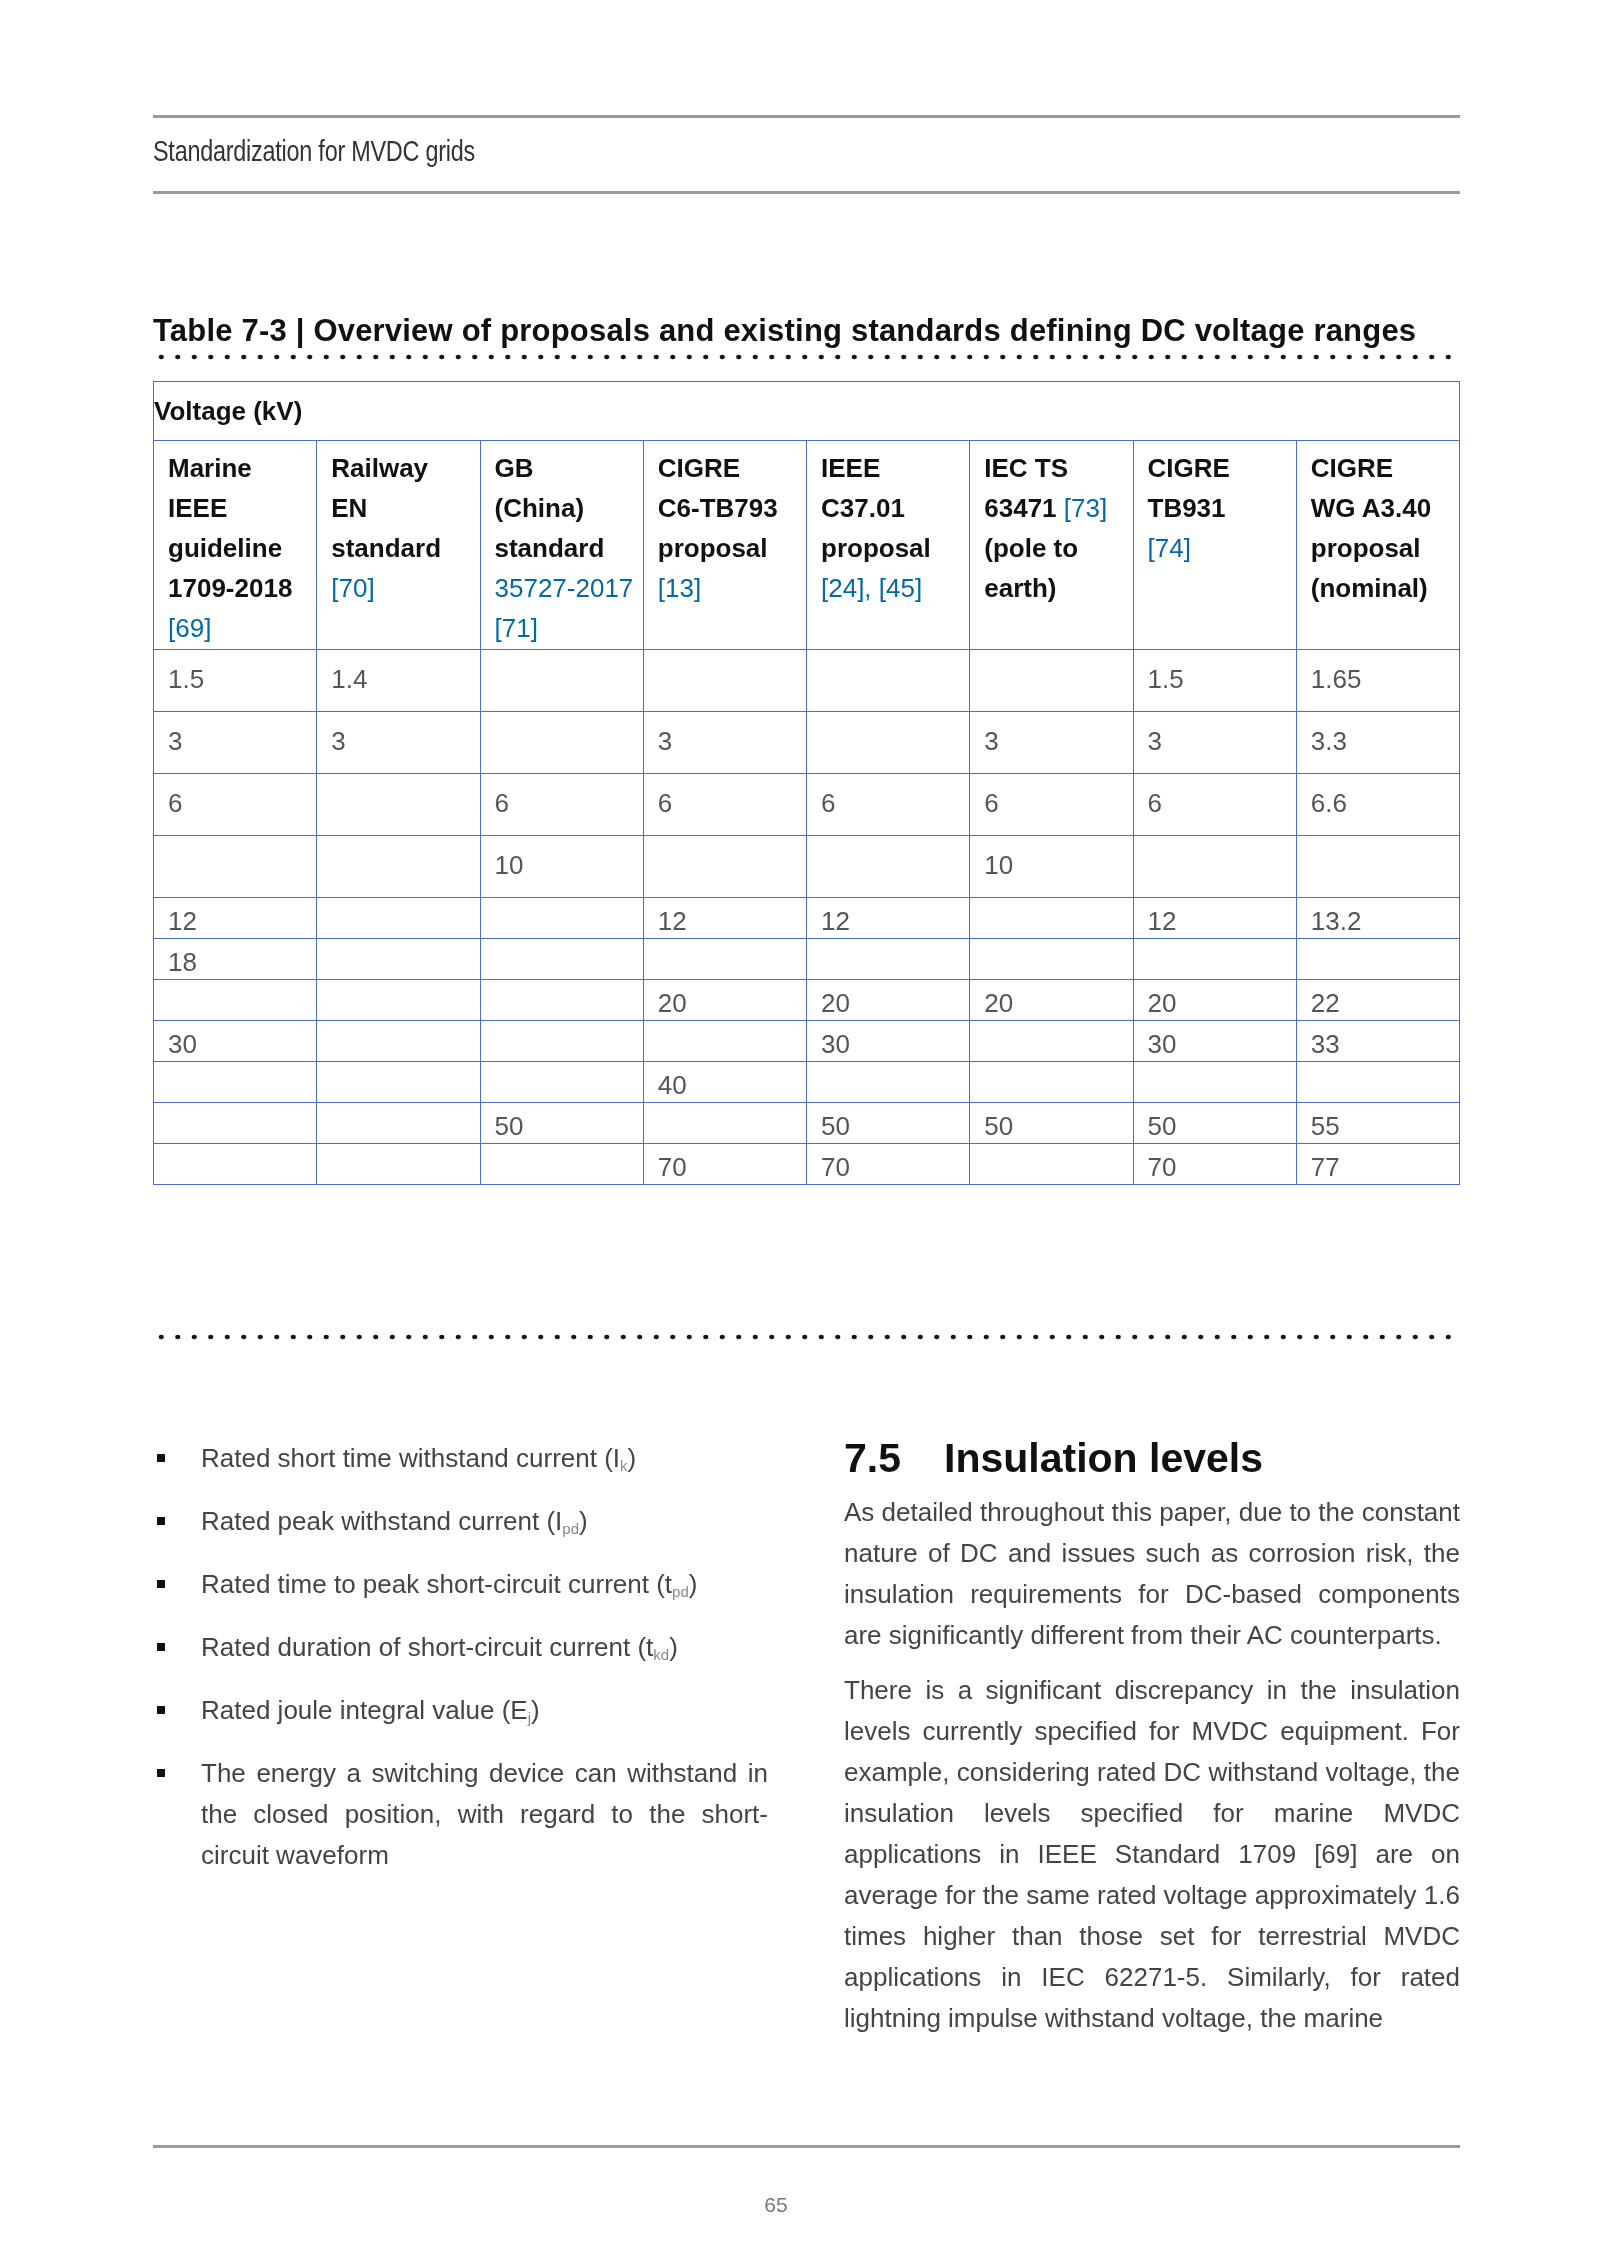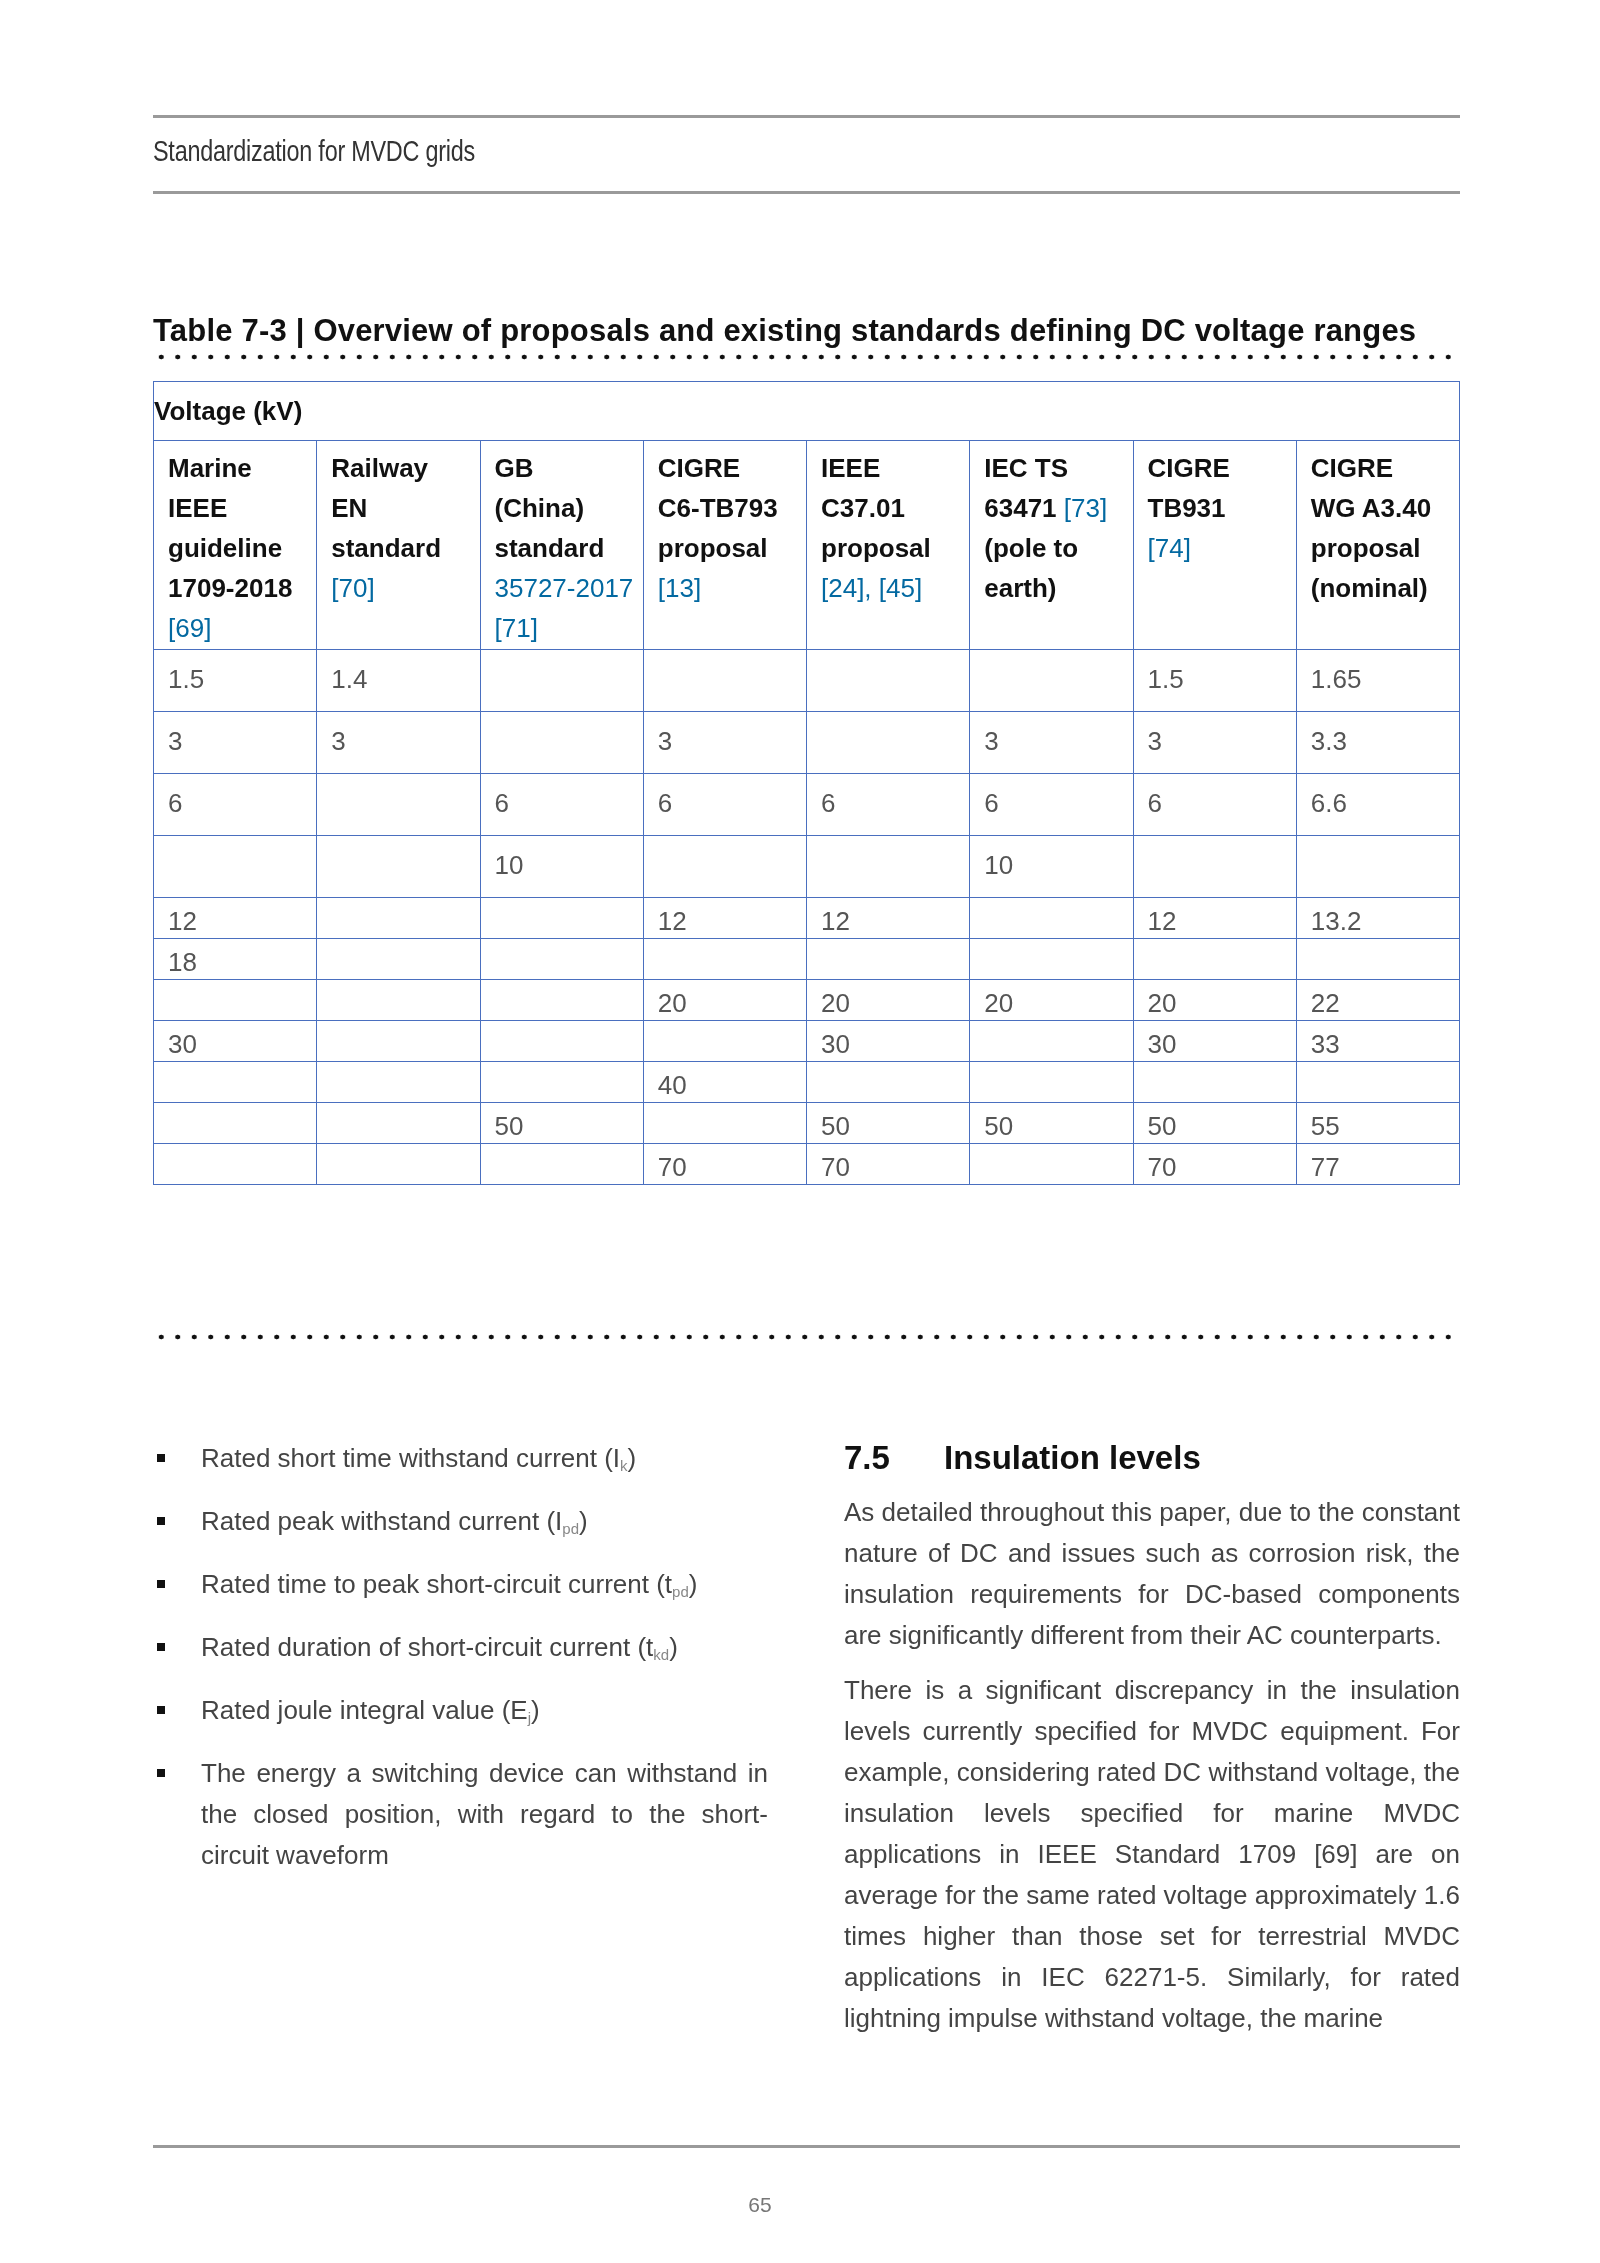--- a/index.html
+++ b/index.html
@@ -18,23 +18,23 @@
   table.vt td { color:#555; font-weight:300; line-height:30px; padding-top:14px; }
   tr.r61 td { height:47px; }
   tr.r47 td { height:32px; padding-top:8px; }
   .col-left { position:absolute; left:153px; top:1438px; width:615px; font-size:26px; line-height:41px; color:#444; text-align:justify; }
   .col-right { position:absolute; left:844px; top:1438px; width:616px; font-size:26px; line-height:41px; color:#444; text-align:justify; }
   .col-left p, .col-right p { margin:0 0 14px 0; }
   ul.bullets { list-style:none; margin:0; padding:0; }
   ul.bullets li { position:relative; padding-left:48px; margin:0 0 15px 0; text-align:justify; }
   ul.bullets li .bul { position:absolute; left:4px; top:16px; width:8px; height:8px; background:#111; }
   sub { font-size:15px; color:#888; vertical-align:-4px; }
-  h2.sec { margin:0 0 14px 0; font-size:33px; font-weight:bold; color:#111; line-height:40px; }
+  h2.sec { margin:0 0 14px 0; font-size:41px; font-weight:bold; color:#111; line-height:40px; }
   h2.sec .num { display:inline-block; width:100px; }
-  #page-number { position:absolute; left:0; width:1520px; top:2193px; text-align:center; font-size:21px; color:#777; }
+  #page-number { position:absolute; left:0; width:1520px; top:2193px; text-align:center; font-size:21px; color:#777;padding-left:16px; }
 </style>
 </head>
 <body>
 
 <div class="hr" style="top:115px;"></div>
 <div id="running-head">Standardization for MVDC grids</div>
 <div class="hr" style="top:191px;"></div>
 
 <div id="table-caption">Table 7-3 | Overview of proposals and existing standards defining DC voltage ranges</div>
 <div class="dots" style="top:354px;"></div>

